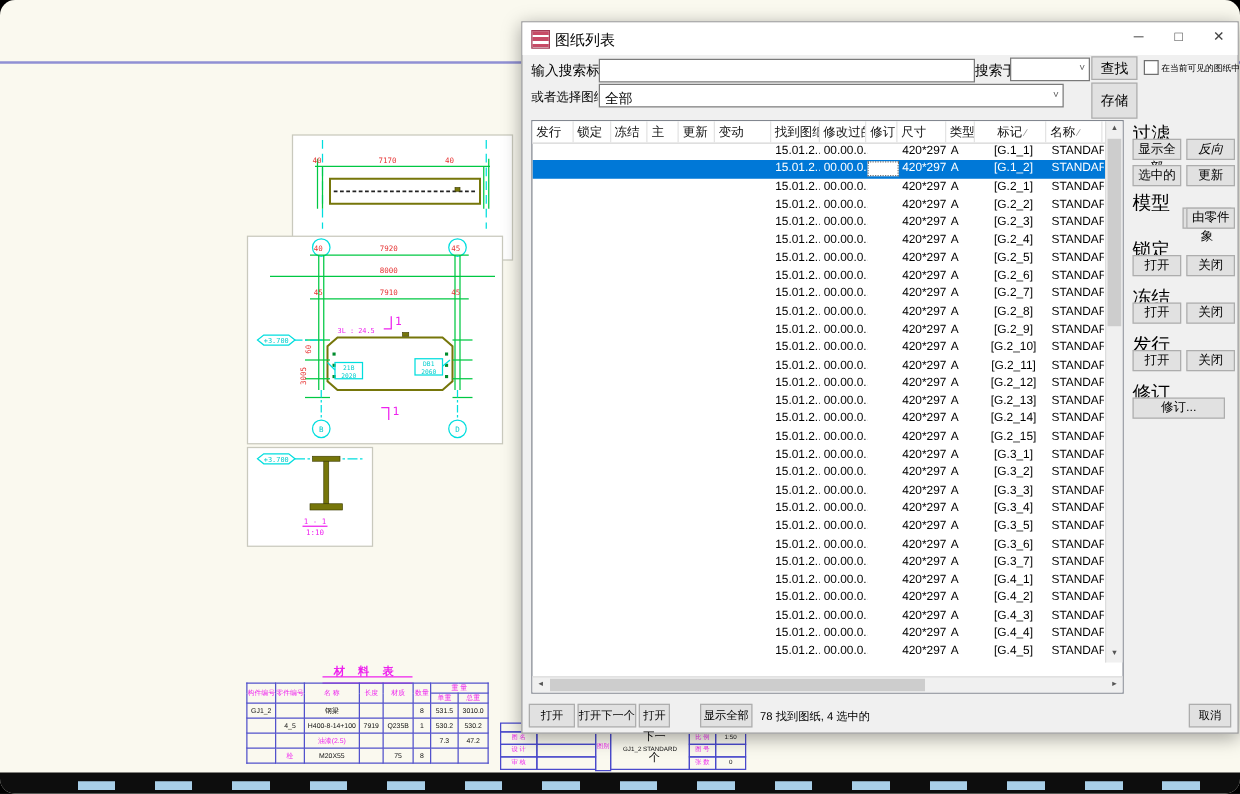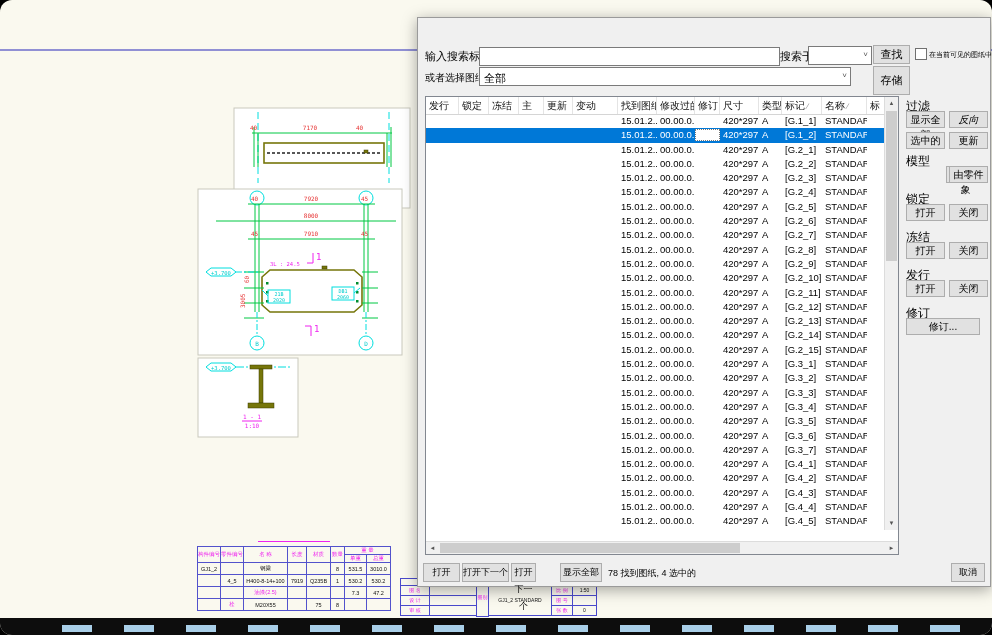--- a/index.html
+++ b/index.html
@@ -67,32 +67,32 @@
   #ghead{position:absolute;left:0;top:0;width:460px;height:17px;display:flex;background:#ffffff;border-bottom:1px solid #d5d5d5;}
   .hcell{font-size:10px;padding:2px 0 0 3px;box-sizing:border-box;border-right:1px solid #e4e4e4;
     white-space:nowrap;overflow:hidden;color:#111;}
   .hsort{color:#888;font-size:8px;margin-left:2px;}
   #gbody{position:absolute;left:0;top:17px;width:460px;height:416px;overflow:hidden;}
   .trow{display:flex;height:14.3px;line-height:14.3px;}
   .trow.sel{background:#0078d7;color:#fff;}
   .tcell{font-size:9.5px;padding-left:3px;box-sizing:border-box;white-space:nowrap;overflow:hidden;}
   .c0{width:33px;}.c1{width:30px;}.c2{width:30px;}.c3{width:25px;}.c4{width:29px;}.c5{width:45px;}
   .c6{width:39px;}.c7{width:38px;}.c8{width:25px;}.c9{width:39px;}.c10{width:23px;}
-  .c11{width:40px;}.c12{width:45px;}.c13{width:17px;flex:1;}
+  .c11{width:58px;text-align:center;}.c12{width:45px;}.c13{width:17px;flex:1;}
   .editcell{background:#fff;border:1px dotted #777;color:#000;height:12px;line-height:11px;margin-top:1px;}
 
   
   .sb{background:#f0f0f0;}
   #vsb{position:absolute;right:0;top:0;width:13px;height:433px;border-left:1px solid #dcdcdc;}
   #hsb{position:absolute;left:0;bottom:0;width:472px;height:12px;border-top:1px solid #dcdcdc;}
   .sbarrow{position:absolute;font-size:6px;color:#555;text-align:center;width:13px;height:13px;line-height:13px;}
   .sbthumb{position:absolute;background:#cdcdcd;}
 
   
-  .pgroup-label{position:absolute;left:488px;font-size:12px;}
+  .pgroup-label{position:absolute;left:488px;font-size:15px;}
   .pbtn{position:absolute;width:39px;height:17px;font-size:10px;line-height:15px;}
 
   
   .fbtn{position:absolute;top:545px;height:19px;font-size:9px;line-height:17px;}
   #status{left:190px;top:549px;font-size:9px;white-space:nowrap;}
 </style>
 </head>
 <body>
 
 <div id="screen">
@@ -193,20 +193,21 @@
       <line class="cy" x1="236" y1="367" x2="292" y2="367" stroke-dasharray="8 2 2 2"></line>
       <rect class="olvf" x="250" y="365" width="22" height="4"></rect>
       <rect class="olvf" x="259" y="369" width="4" height="34"></rect>
       <rect class="olvf" x="248" y="403" width="26" height="5"></rect>
       <text class="mg mid" x="252" y="419" font-size="6">1 - 1</text>
       <line class="mgs" x1="242" y1="421" x2="262" y2="421"></line>
       <text class="mg mid" x="252" y="428" font-size="6">1:10</text>
     </g>
   </svg>
 
+  <div id="mat-title" class="abs">材 料 表</div>
   <div id="mat-underline" class="abs"></div>
   <table class="mat">
     <colgroup>
       <col style="width:19px">
         <col style="width:19px">
         <col style="width:44px">
         <col style="width:19px">
       <col style="width:24px">
         <col style="width:14px">
         <col style="width:22px">
@@ -284,20 +285,27 @@
       <div class="cell" style="left: 151px; top: 7px; width: 20px; height: 9px; line-height: 9px; text-align: center;">比 例</div>
       <div class="cell val" style="left: 172px; top: 7px; width: 23px; height: 9px; line-height: 9px; text-align: center;">1:50</div>
       <div class="cell" style="left: 151px; top: 17px; width: 20px; height: 9px; line-height: 9px; text-align: center;">图 号</div>
       <div class="cell val" style="left: 172px; top: 17px; width: 23px; height: 9px; line-height: 9px; text-align: center;"></div>
       <div class="cell" style="left: 151px; top: 27px; width: 20px; height: 9px; line-height: 9px; text-align: center;">张 数</div>
       <div class="cell val" style="left: 172px; top: 27px; width: 23px; height: 9px; line-height: 9px; text-align: center;">0</div>
     </div>
 
   <div id="dialog" class="abs">
 
+    <div id="titlebar" class="abs">
+      <span id="dlg-icon" class="abs"></span>
+      <span id="dlg-title" class="abs">图纸列表</span>
+      <span id="btn-min" class="abs winbtn">─</span>
+      <span id="btn-max" class="abs winbtn">□</span>
+      <span id="btn-close" class="abs winbtn">✕</span>
+    </div>
 
     <span class="abs lbl" style="left:7px;top:31px;">输入搜索标准:</span>
     <input class="abs input" style="left: 61px; top: 29px; width: 295px; height: 15px;" value="">
     <span class="abs lbl" style="left:362px;top:31px;">搜索于</span>
     <span class="abs combo" style="left:390px;top:28px;width:62px;height:17px;">
       <span class="cval"></span>
       <span class="arrow">˅</span>
     </span>
     <button class="abs btn" style="left:455px;top:27px;width:37px;height:19px;">查找</button>
     <span class="abs chkbox" style="left:497px;top:30px;"></span>

